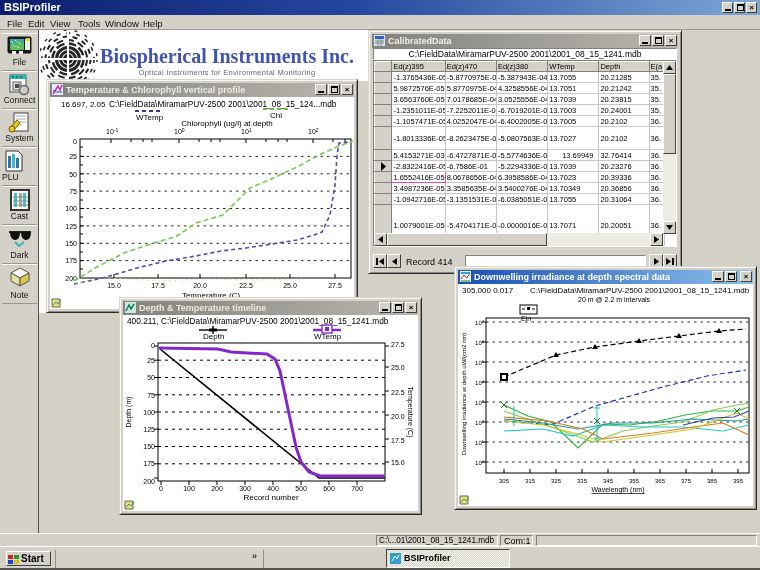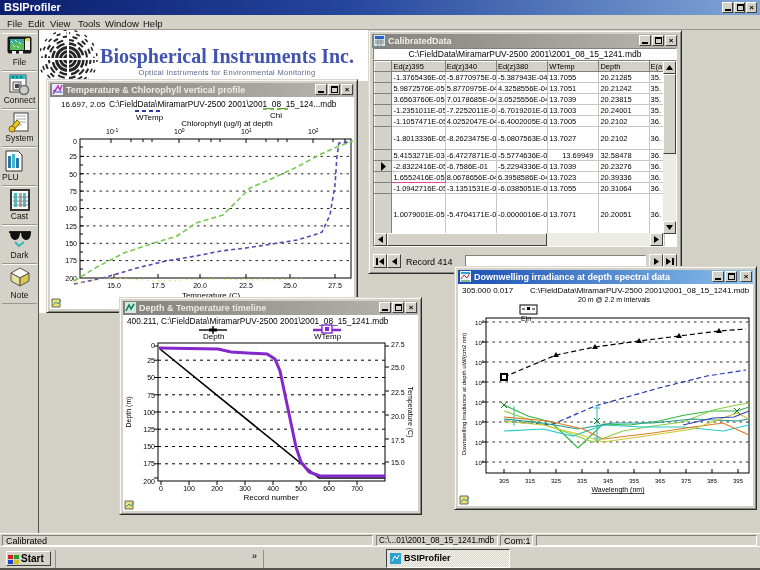--- a/index.html
+++ b/index.html
@@ -274,21 +274,21 @@
               <col style="width:50px">
               <col style="width:50px">
               <col style="width:50px">
               <col style="width:49px">
               <col style="width:15px">
             </colgroup>
             <tbody>
               <tr>
                 <td style="height:9px;background:#d4d1c8;border:1px solid;border-color:#fff #808080 #808080 #fff;padding:0 1px;overflow:hidden;white-space:nowrap"></td>
                 <td style="height:9px;background:#d4d1c8;border:1px solid;border-color:#fff #808080 #808080 #fff;padding:0 1px;overflow:hidden;white-space:nowrap">Ed(z)395</td>
-                <td style="height:9px;background:#d4d1c8;border:1px solid;border-color:#fff #808080 #808080 #fff;padding:0 1px;overflow:hidden;white-space:nowrap">Ed(z)340</td>
+                <td style="height:9px;background:#d4d1c8;border:1px solid;border-color:#fff #808080 #808080 #fff;padding:0 1px;overflow:hidden;white-space:nowrap">Ed(z)470</td>
                 <td style="height:9px;background:#d4d1c8;border:1px solid;border-color:#fff #808080 #808080 #fff;padding:0 1px;overflow:hidden;white-space:nowrap">Ed(z)380</td>
                 <td style="height:9px;background:#d4d1c8;border:1px solid;border-color:#fff #808080 #808080 #fff;padding:0 1px;overflow:hidden;white-space:nowrap">WTemp</td>
                 <td style="height:9px;background:#d4d1c8;border:1px solid;border-color:#fff #808080 #808080 #fff;padding:0 1px;overflow:hidden;white-space:nowrap">Depth</td>
                 <td style="height:9px;background:#d4d1c8;border:1px solid;border-color:#fff #808080 #808080 #fff;padding:0 1px;overflow:hidden;white-space:nowrap">E(a</td>
               </tr>
               <tr>
                 <td style="background:#d4d1c8;border:1px solid;border-color:#fff #808080 #808080 #fff;height:11px"></td>
                 <td style="border:1px solid #c8c8c0;padding:0 1px;overflow:hidden;white-space:nowrap;height:11px">-1.3765436E-05</td>
                 <td style="border:1px solid #c8c8c0;padding:0 1px;overflow:hidden;white-space:nowrap;height:11px">-5.8770975E-04</td>
                 <td style="border:1px solid #c8c8c0;padding:0 1px;overflow:hidden;white-space:nowrap;height:11px">-5.387943E-04</td>
@@ -340,21 +340,21 @@
                 <td style="border:1px solid #c8c8c0;padding:0 1px;overflow:hidden;white-space:nowrap;height:11px">13.7027</td>
                 <td style="border:1px solid #c8c8c0;padding:0 1px;overflow:hidden;white-space:nowrap;height:11px">20.2102</td>
                 <td style="border:1px solid #c8c8c0;padding:0 1px;overflow:hidden;white-space:nowrap;height:11px">36.</td>
               </tr>
               <tr>
                 <td style="background:#d4d1c8;border:1px solid;border-color:#fff #808080 #808080 #fff;height:11px"></td>
                 <td style="border:1px solid #c8c8c0;padding:0 1px;overflow:hidden;white-space:nowrap;height:11px">5.4153271E-03</td>
                 <td style="border:1px solid #c8c8c0;padding:0 1px;overflow:hidden;white-space:nowrap;height:11px">-6.4727871E-04</td>
                 <td style="border:1px solid #c8c8c0;padding:0 1px;overflow:hidden;white-space:nowrap;height:11px">-5.5774636E-04</td>
                 <td style="border:1px solid #c8c8c0;padding:0 14px;overflow:hidden;white-space:nowrap;height:11px">13.69949</td>
-                <td style="border:1px solid #c8c8c0;padding:0 1px;overflow:hidden;white-space:nowrap;height:11px">32.58478</td>
+                <td style="border:1px solid #c8c8c0;padding:0 1px;overflow:hidden;white-space:nowrap;height:11px">32.76414</td>
                 <td style="border:1px solid #c8c8c0;padding:0 1px;overflow:hidden;white-space:nowrap;height:11px">36.</td>
               </tr>
               <tr>
                 <td style="background:#d4d1c8;border:1px solid;border-color:#fff #808080 #808080 #fff;height:11px">
                   <svg width="5" height="9" style="margin:auto">
                     <path d="M0 0 L5 4.5 L0 9 Z" fill="#000"></path>
                   </svg>
                 </td>
                 <td style="border:1px solid #c8c8c0;padding:0 1px;overflow:hidden;white-space:nowrap;height:11px">-2.8322416E-05</td>
                 <td style="border:1px solid #c8c8c0;padding:0 1px;overflow:hidden;white-space:nowrap;height:11px">-6.7586E-01</td>
@@ -363,20 +363,29 @@
                 <td style="border:1px solid #c8c8c0;padding:0 1px;overflow:hidden;white-space:nowrap;height:11px">20.23276</td>
                 <td style="border:1px solid #c8c8c0;padding:0 1px;overflow:hidden;white-space:nowrap;height:11px">36.</td>
               </tr>
               <tr>
                 <td style="background:#d4d1c8;border:1px solid;border-color:#fff #808080 #808080 #fff;height:11px"></td>
                 <td style="border:1px solid #ec4899;padding:0 1px;overflow:hidden;white-space:nowrap;height:11px">1.6552416E-05</td>
                 <td style="border:1px solid #c8c8c0;padding:0 1px;overflow:hidden;white-space:nowrap;height:11px">8.0678656E-04</td>
                 <td style="border:1px solid #c8c8c0;padding:0 1px;overflow:hidden;white-space:nowrap;height:11px">6.3958586E-04</td>
                 <td style="border:1px solid #c8c8c0;padding:0 1px;overflow:hidden;white-space:nowrap;height:11px">13.7023</td>
                 <td style="border:1px solid #c8c8c0;padding:0 1px;overflow:hidden;white-space:nowrap;height:11px">20.39336</td>
+                <td style="border:1px solid #c8c8c0;padding:0 1px;overflow:hidden;white-space:nowrap;height:11px">36.</td>
+              </tr>
+              <tr>
+                <td style="background:#d4d1c8;border:1px solid;border-color:#fff #808080 #808080 #fff;height:11px"></td>
+                <td style="border:1px solid #c8c8c0;padding:0 1px;overflow:hidden;white-space:nowrap;height:11px">3.4987236E-05</td>
+                <td style="border:1px solid #c8c8c0;padding:0 1px;overflow:hidden;white-space:nowrap;height:11px">3.3585635E-04</td>
+                <td style="border:1px solid #c8c8c0;padding:0 1px;overflow:hidden;white-space:nowrap;height:11px">3.5400276E-04</td>
+                <td style="border:1px solid #c8c8c0;padding:0 1px;overflow:hidden;white-space:nowrap;height:11px">13.70349</td>
+                <td style="border:1px solid #c8c8c0;padding:0 1px;overflow:hidden;white-space:nowrap;height:11px">20.36856</td>
                 <td style="border:1px solid #c8c8c0;padding:0 1px;overflow:hidden;white-space:nowrap;height:11px">36.</td>
               </tr>
               <tr>
                 <td style="background:#d4d1c8;border:1px solid;border-color:#fff #808080 #808080 #fff;height:11px"></td>
                 <td style="border:1px solid #c8c8c0;padding:0 1px;overflow:hidden;white-space:nowrap;height:11px">-1.0942716E-05</td>
                 <td style="border:1px solid #c8c8c0;padding:0 1px;overflow:hidden;white-space:nowrap;height:11px">-3.1351531E-04</td>
                 <td style="border:1px solid #c8c8c0;padding:0 1px;overflow:hidden;white-space:nowrap;height:11px">-6.0385051E-04</td>
                 <td style="border:1px solid #c8c8c0;padding:0 1px;overflow:hidden;white-space:nowrap;height:11px">13.7055</td>
                 <td style="border:1px solid #c8c8c0;padding:0 1px;overflow:hidden;white-space:nowrap;height:11px">20.31064</td>
                 <td style="border:1px solid #c8c8c0;padding:0 1px;overflow:hidden;white-space:nowrap;height:11px">36.</td>
@@ -691,21 +700,20 @@
     </svg>
     <svg class="abs" width="12" height="12" style="left:1px;bottom:1px">
         <rect width="12" height="12" fill="#fff"></rect>
         <path d="M1 3 h8 v8 h-8 z" fill="#e8e070" stroke="#666"></path>
         <path d="M2 9 l3 -3 l2 2 l3 -4" stroke="#3a9090" fill="none"></path>
       </svg>
   </div>
 </div>
 
 <div class="abs" style="left:0;top:533px;width:760px;height:13px;background:#d4d1c8;border-top:1px solid #fff">
-  <span class="abs sunken" style="left:2px;top:1px;width:371px;height:11px;font-size:9px;padding-left:3px">Calibrated</span>
   <span class="abs sunken" style="left:376px;top:1px;width:122px;height:11px;font-size:8.2px;padding-left:2px;overflow:hidden;white-space:nowrap">C:\...01\2001_08_15_1241.mdb</span>
   <span class="abs sunken" style="left:500px;top:1px;width:33px;height:11px;font-size:9px;padding-left:3px">Com:1</span>
   <span class="abs sunken" style="left:536px;top:1px;width:221px;height:11px"></span>
 </div>
 
 <div class="abs" style="left:0;top:546px;width:760px;height:24px;background:#d4d1c8;border-top:1px solid #fff">
   <span class="abs" style="left:6px;top:4px;width:45px;height:15px;background:#d4d1c8;border:1px solid;border-color:#fff #404040 #404040 #fff">
     <svg width="12" height="11" style="position:absolute;left:1px;top:1px">
         <rect x="0" y="2" width="5" height="4" fill="#d02020"></rect>
         <rect x="6" y="2" width="5" height="4" fill="#20a020"></rect>

